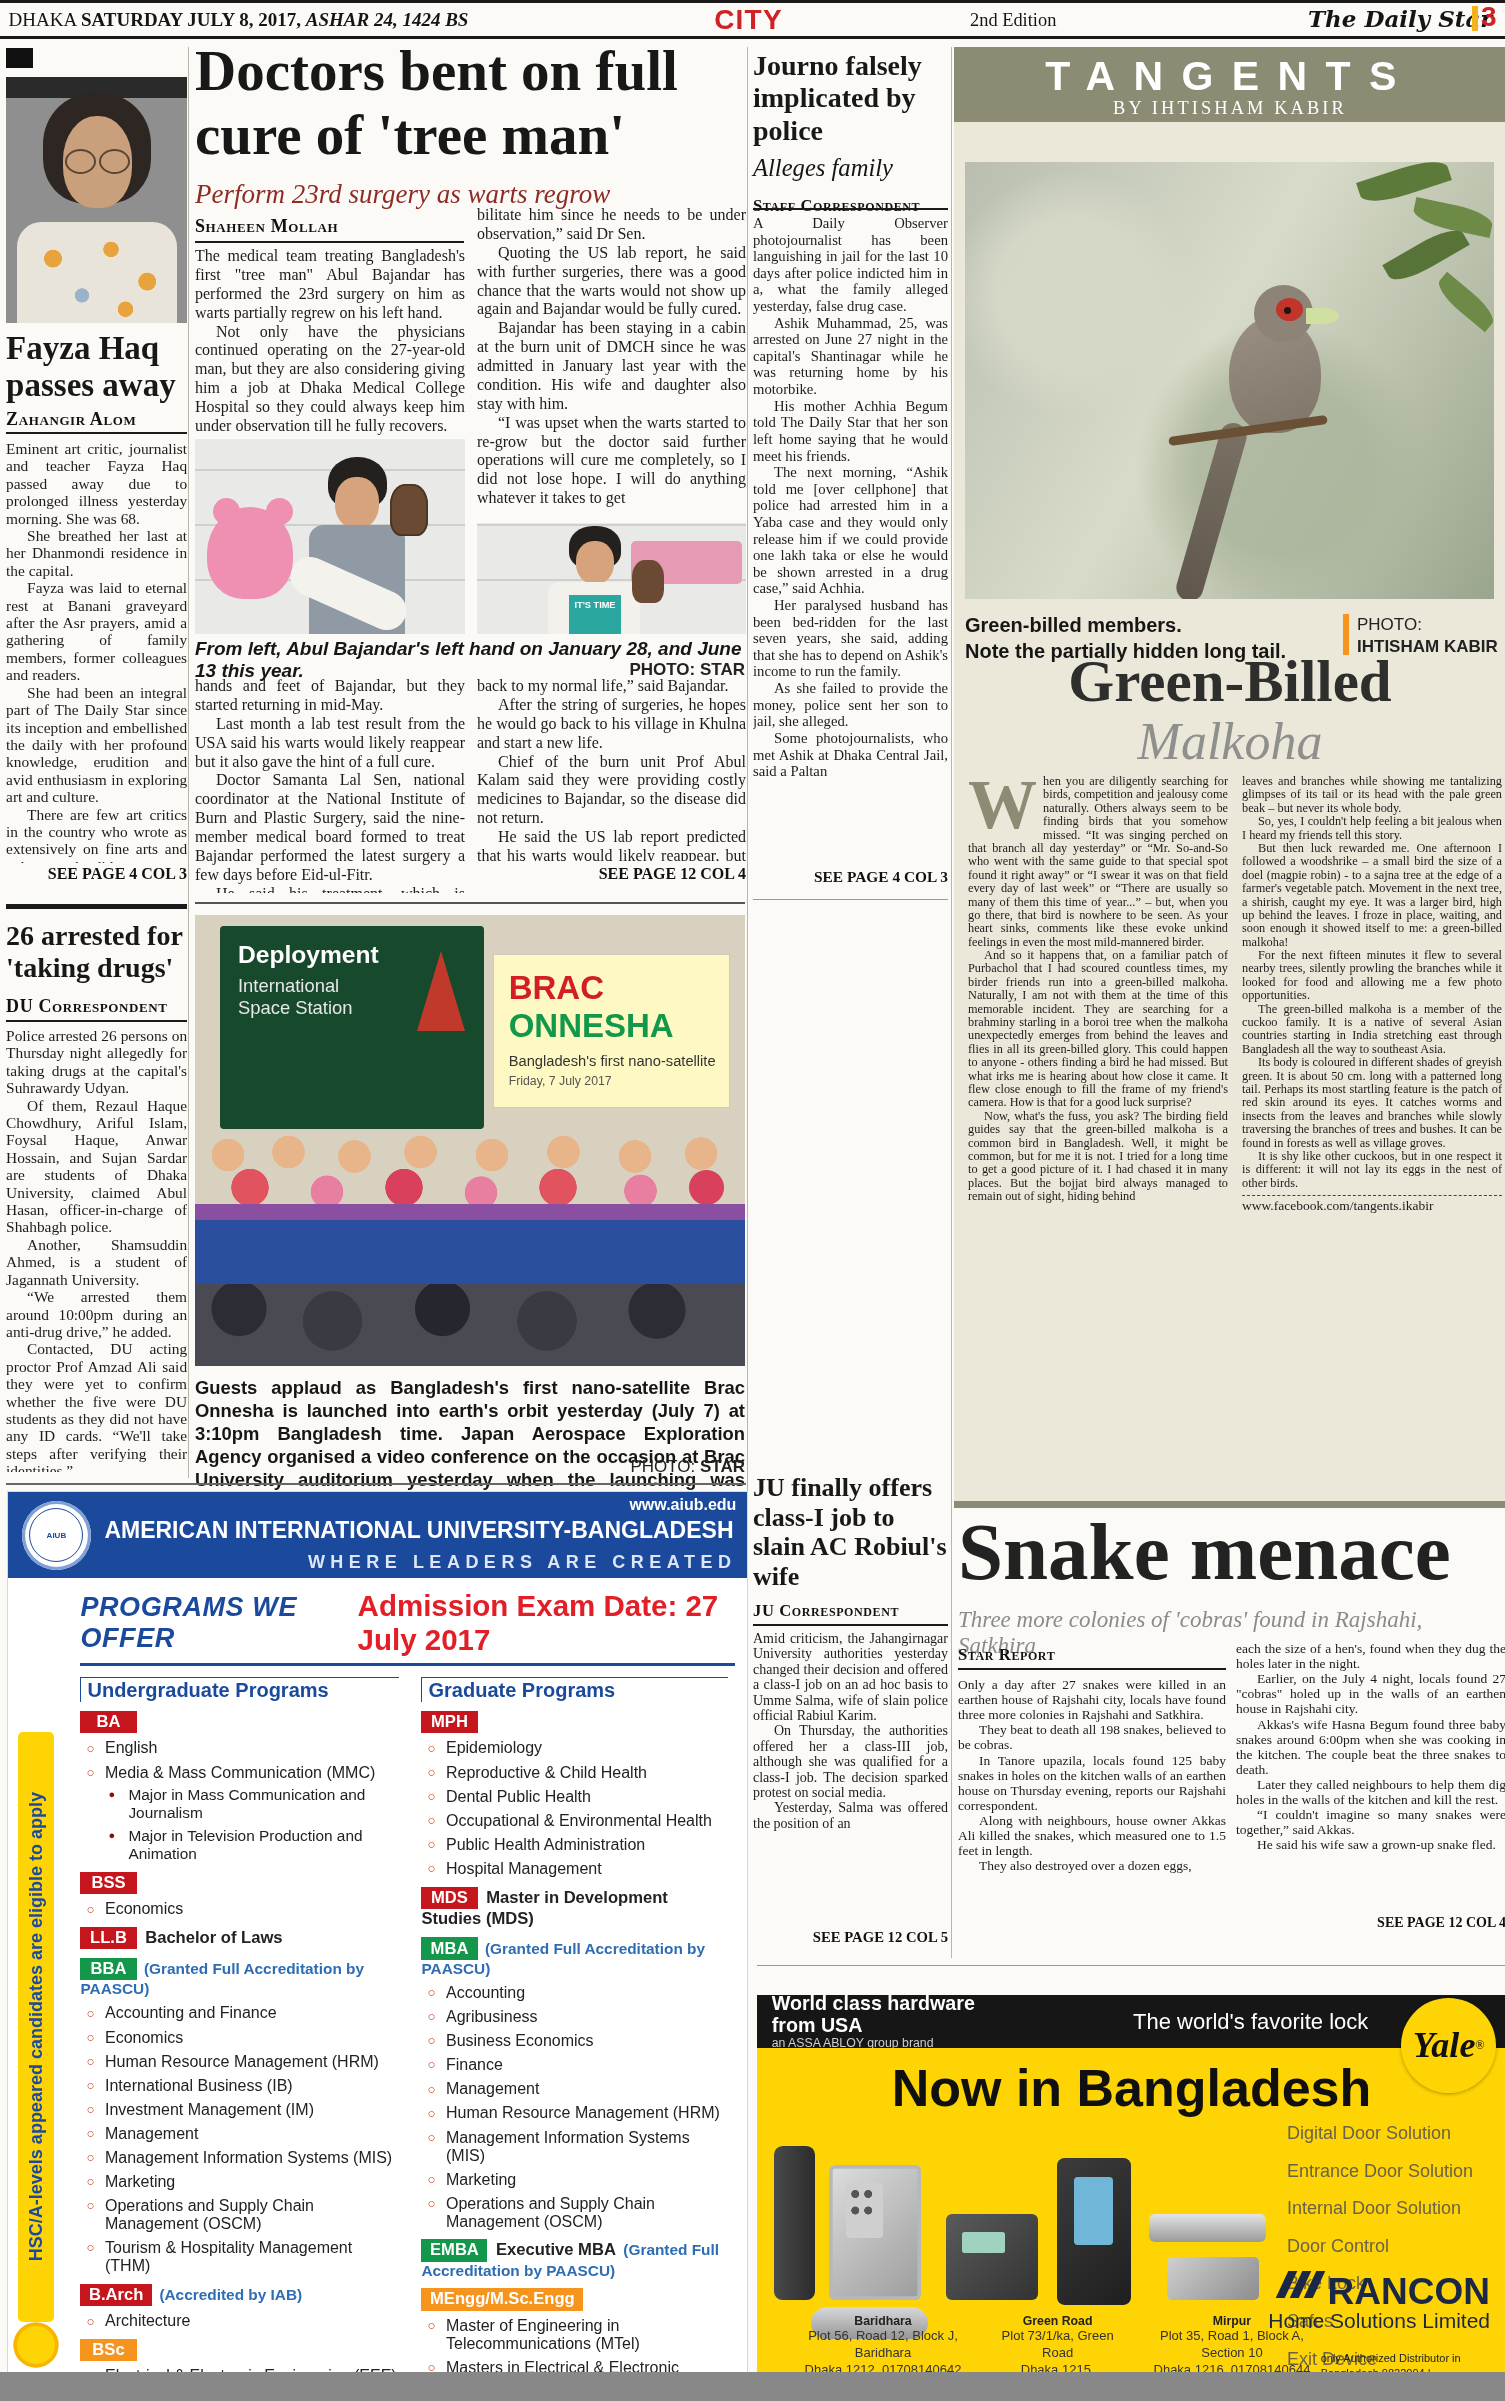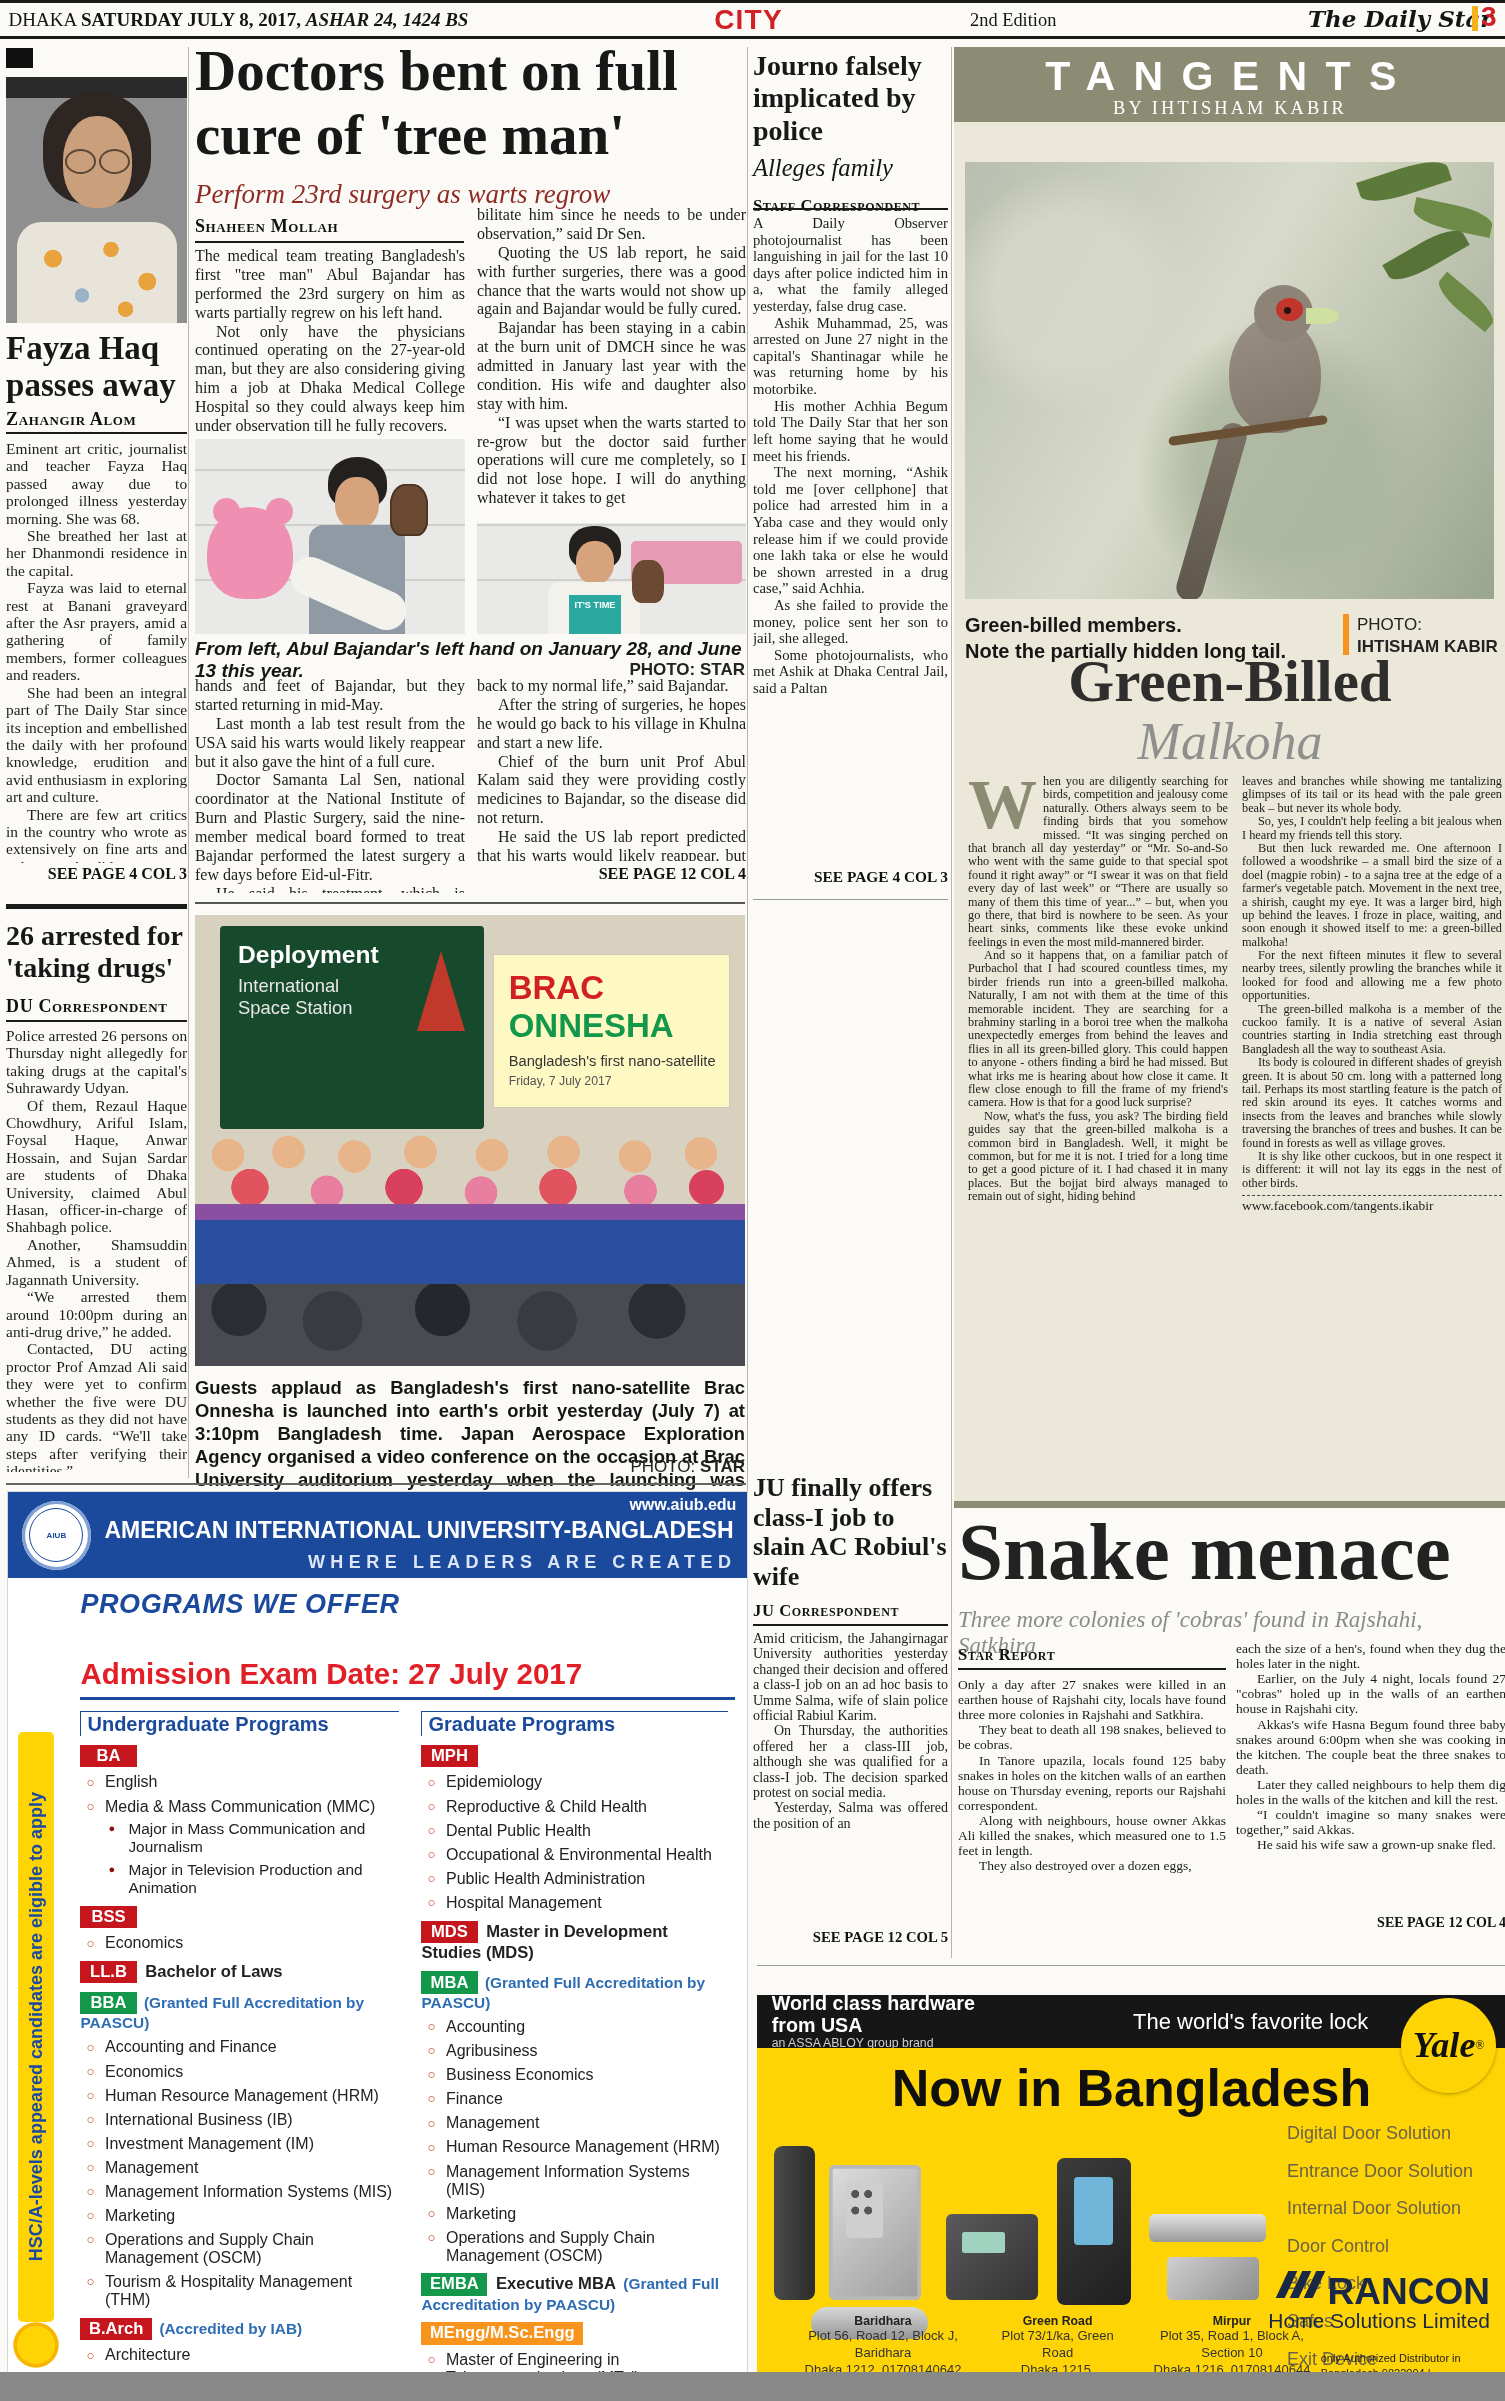--- a/index.html
+++ b/index.html
@@ -224,20 +224,21 @@
 
   <div class="abs headline" style="left:753px;top:50px;width:195px;font-size:28px;line-height:1.16;font-weight:600;">Journo falsely implicated by police</div>
   <div class="abs" style="left:753px;top:154px;font-size:24.6px;font-style:italic;">Alleges family</div>
   <div class="abs byline" style="left:753px;top:196px;font-size:16.6px;">Staff Correspondent</div>
   <div class="abs rule" style="left:753px;top:208px;width:195px;height:1.8px;"></div>
   <div class="abs body-text" style="left:753px;top:215px;width:195px;height:650px;font-size:14.7px;line-height:1.13;">
       <p>A Daily Observer photojournalist has been languishing in jail for the last 10 days after police indicted him in a, what the family alleged yesterday, false drug case.</p>
       <p>Ashik Muhammad, 25, was arrested on June 27 night in the capital's Shantinagar while he was returning home by his motorbike.</p>
       <p>His mother Achhia Begum told The Daily Star that her son left home saying that he would meet his friends.</p>
       <p>The next morning, “Ashik told me [over cellphone] that police had arrested him in a Yaba case and they would only release him if we could provide one lakh taka or else he would be shown arrested in a drug case,” said Achhia.</p>
+      <p>Her paralysed husband has been bed-ridden for the last seven years, she said, adding that she has to depend on Ashik's income to run the family.</p>
       <p>As she failed to provide the money, police sent her son to jail, she alleged.</p>
       <p>Some photojournalists, who met Ashik at Dhaka Central Jail, said a Paltan</p>
     </div>
   <div class="abs see-page" style="left:753px;top:868px;width:195px;font-size:15.4px;">SEE PAGE 4 COL 3</div>
   <div class="abs" style="left:753px;top:899px;width:195px;height:1.2px;background:#999;"></div>
 
   <div class="abs" id="tangents-bar" style="left:954px;top:47px;width:552px;height:75px;">
     <div class="sans" style="font-size:41px;font-weight:bold;letter-spacing:18.4px;padding-top:6.1px;">TANGENTS</div>
     <div class="serif" style="font-size:18.4px;letter-spacing:3.1px;margin-top:-2.5px;">BY IHTISHAM KABIR</div>
   </div>
@@ -326,21 +327,21 @@
       <div class="abs sans" style="right:11px;bottom:4.9px;font-size:18px;font-weight:bold;letter-spacing:5.5px;color:#dce6f6;">WHERE LEADERS ARE CREATED</div>
     </div>
 
     <div style="flex:1;position:relative;padding:11px 12.3px 0 72px;box-sizing:border-box;">
 
       <div class="abs" style="left:9.8px;top:154px;width:36px;height:590px;background:#ffd404;border-radius:4.9px;display:flex;align-items:center;justify-content:center;">
         <div class="sans" style="writing-mode:vertical-rl;transform:rotate(180deg);font-weight:bold;font-size:18px;color:#1b4a9d;white-space:nowrap;">HSC/A-levels appeared candidates are eligible to apply</div>
       </div>
       <div class="abs" style="left:8.6px;top:748px;width:38px;height:38px;border-radius:50%;background:#ffd404;box-shadow:0 0 0 3.7px #f7b500;"></div>
 
-      <div style="display:flex;align-items:baseline;gap:37px;flex-direction:column;">
+      <div style="display:flex;align-items:baseline;gap:37px;">
         <div class="sans" style="font-size:27px;font-weight:bold;font-style:italic;color:#1b4a9d;letter-spacing:0.6px;">PROGRAMS WE OFFER</div>
         <div class="sans" style="font-size:29.5px;font-weight:bold;color:#e21f26;">Admission Exam Date: 27 July 2017</div>
       </div>
       <div style="height:3.1px;background:#1b4a9d;margin:6.1px 0 11px 0;"></div>
 
       <div style="display:flex;gap:22px;">
         <div style="width:319px;">
           <div class="col-heading">Undergraduate Programs</div>
           <div id="aiub-undergrad">
               <div class="prog-group">

